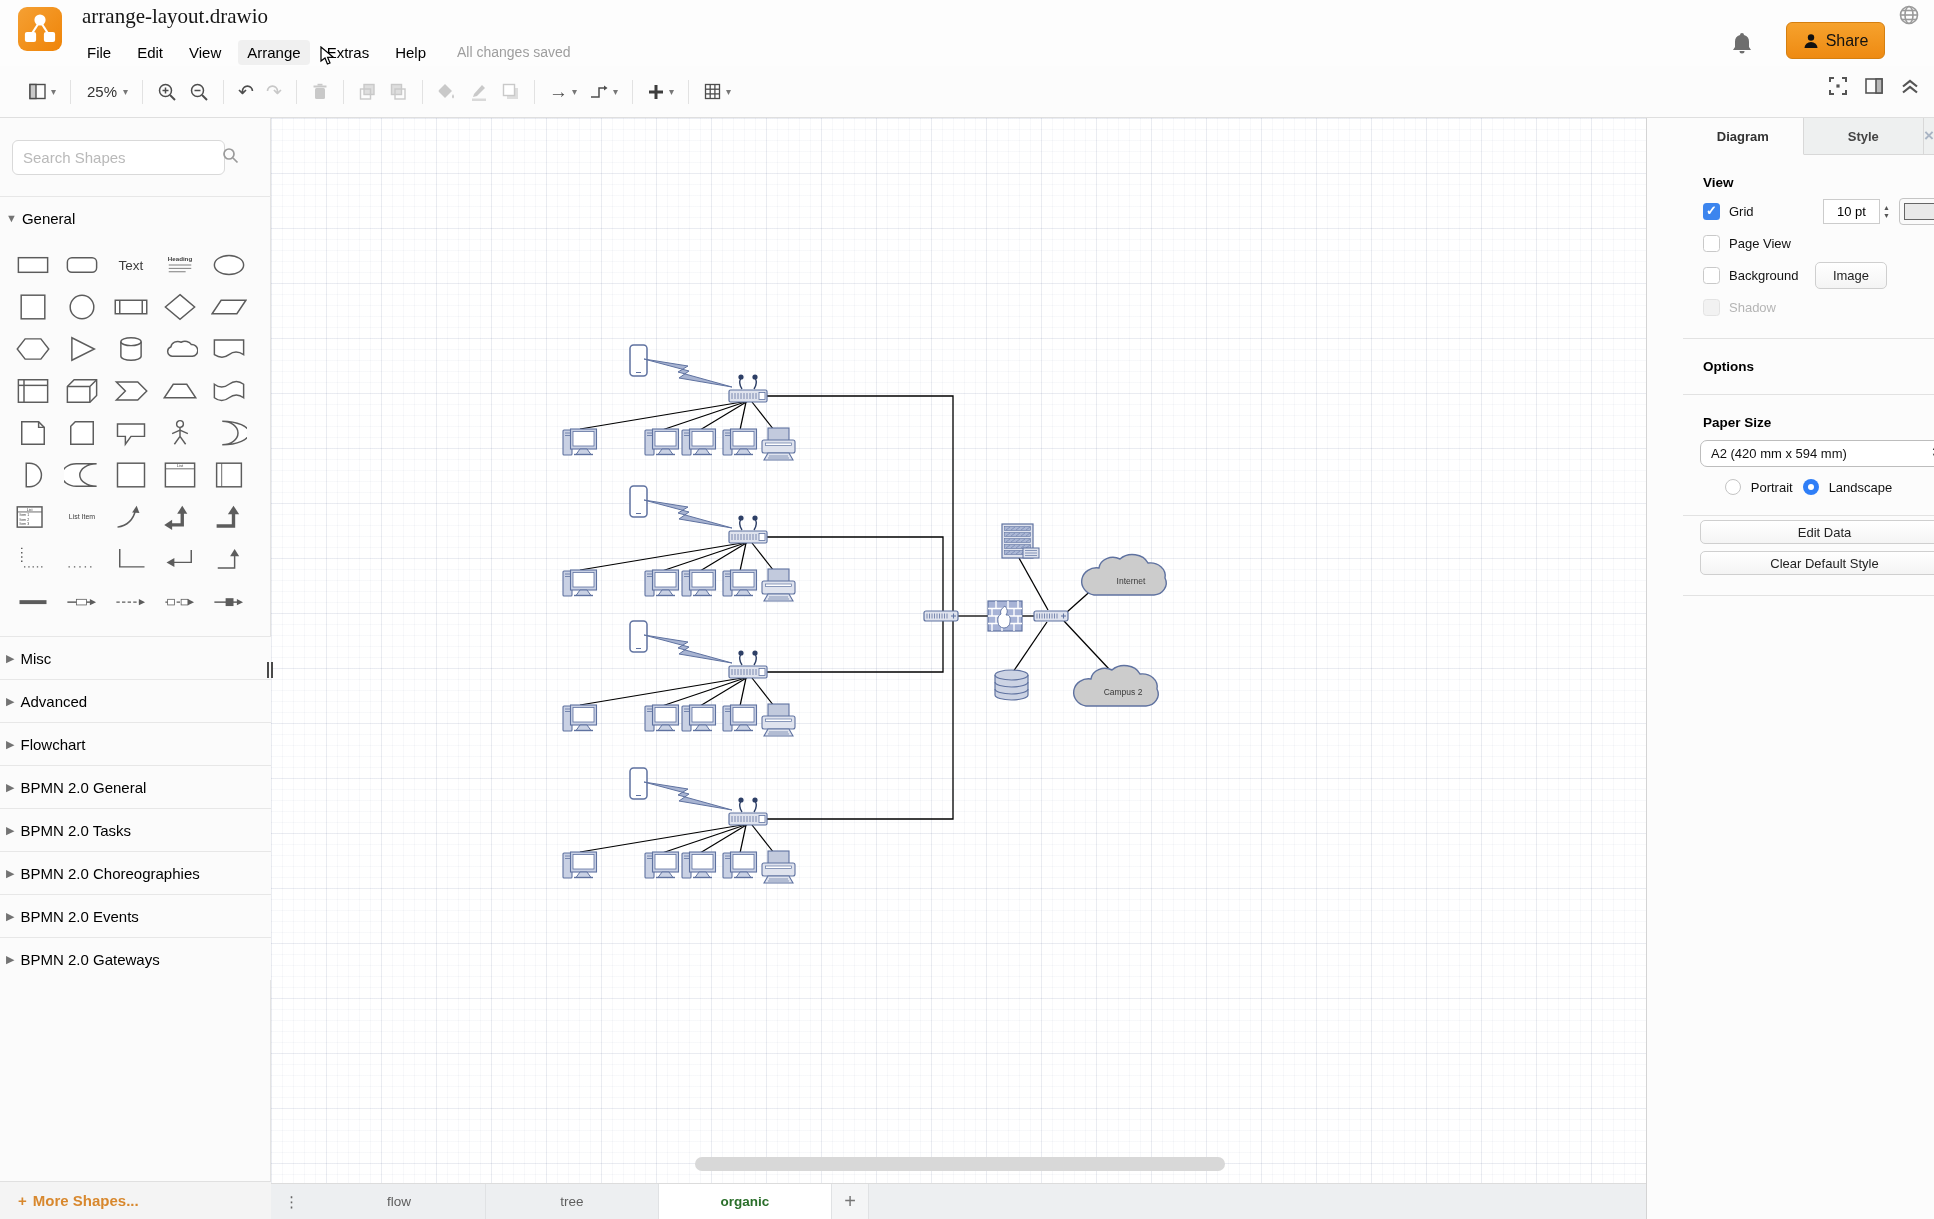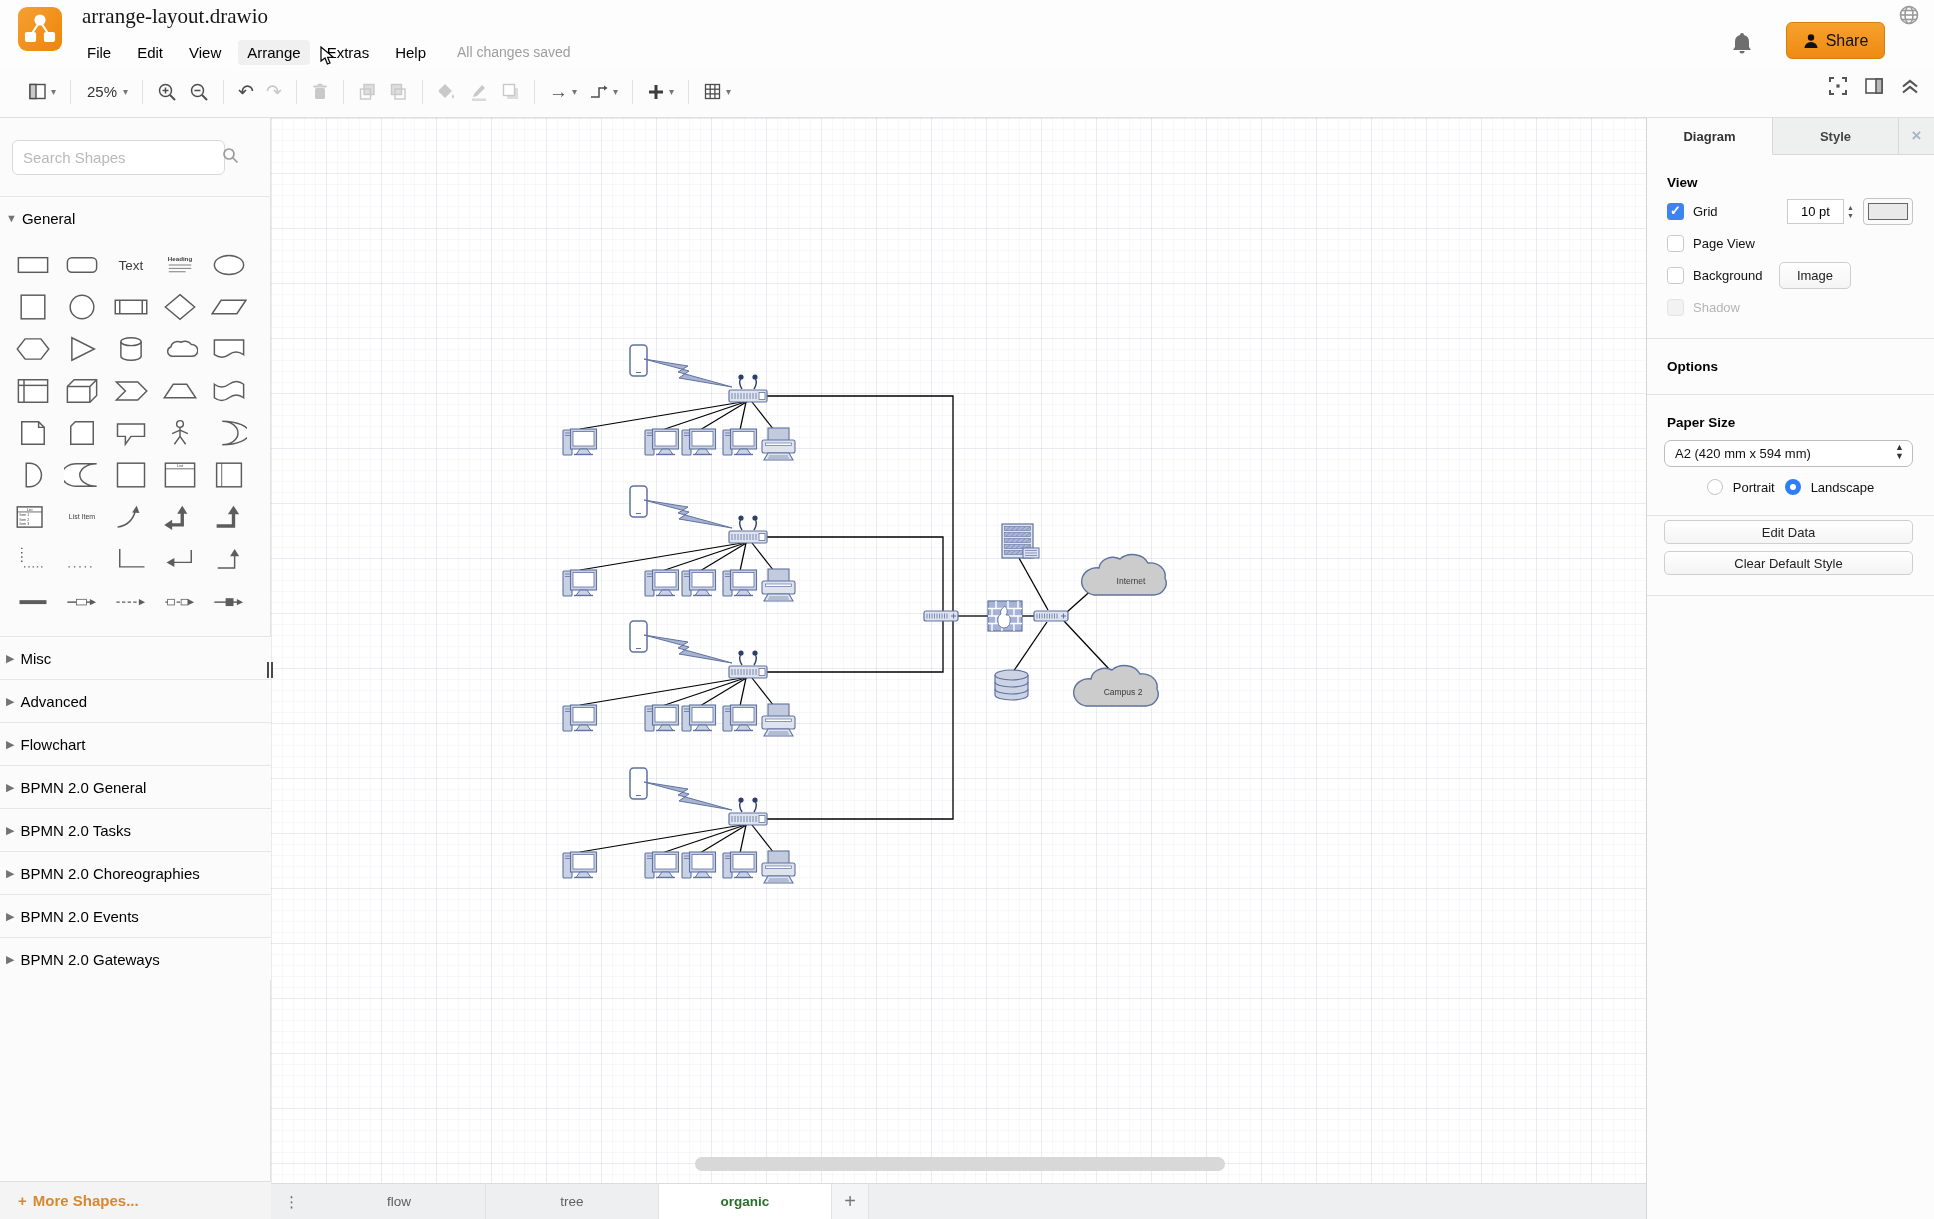--- a/index.html
+++ b/index.html
@@ -71,21 +71,21 @@
     border-radius:7px; }
   #hscroll { position:absolute; left:424px; top:1039px; width:530px; height:14px; background:#d8d8d8;
     border-radius:7px; }
   #panel-grip { position:absolute; left:265px; top:655px; width:10px; height:30px; display:flex;
     gap:2px; align-items:center; justify-content:center; }
   #panel-grip i { display:block; width:2px; height:16px; background:#4a4a4a; }
   #cursor { position:absolute; left:320px; top:46px; }
 
   
   #format-panel { position:absolute; left:1646px; top:118px; width:288px; height:1101px;
-    background:#fcfcfc; border-left:1px solid #d4d4d4; font-size:13px; }
+    background:#fcfcfc; border-left:1px solid #d4d4d4; font-size:13px;padding-left:36px; }
   #fp-tabs { display:flex; height:37px; border-bottom:1px solid #d8d8d8; background:#eef0f0; }
   .fp-tab { width:126px; display:flex; align-items:center; justify-content:center; font-weight:bold;
     color:#444; border-right:1px solid #d8d8d8; background:#eef0f0; }
   .fp-tab.active { background:#fcfcfc; border-bottom:1px solid #fcfcfc; margin-bottom:-1px; color:#333; }
   #fp-close { flex:1; display:flex; align-items:center; justify-content:center; color:#a9b4c4;
     font-size:17px; font-weight:bold; }
   .fp-section-title { font-weight:bold; color:#000; margin:20px 0 4px 20px; font-size:13.5px; }
   .fp-row { display:flex; align-items:center; margin:11px 0 0 20px; gap:9px; position:relative; height:21px; }
   .fp-label { color:#111; }
   .fp-label.disabled { color:#b5b5b5; }

